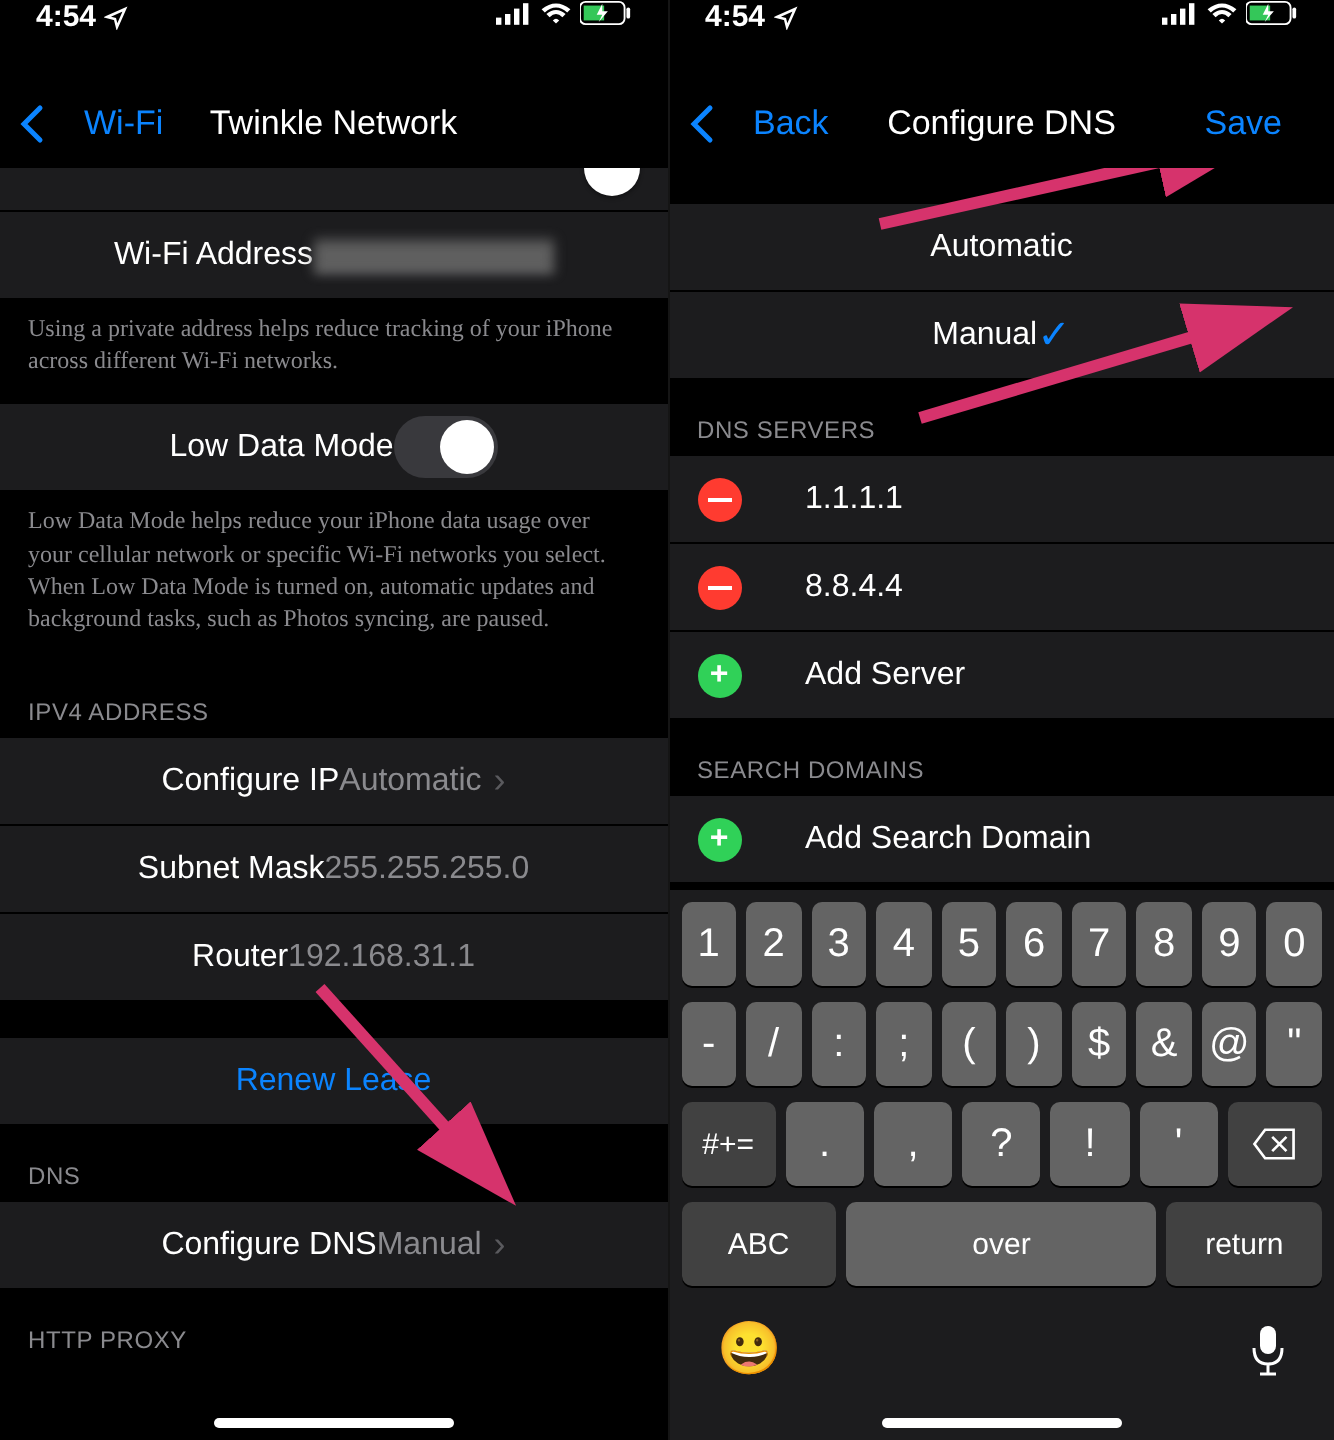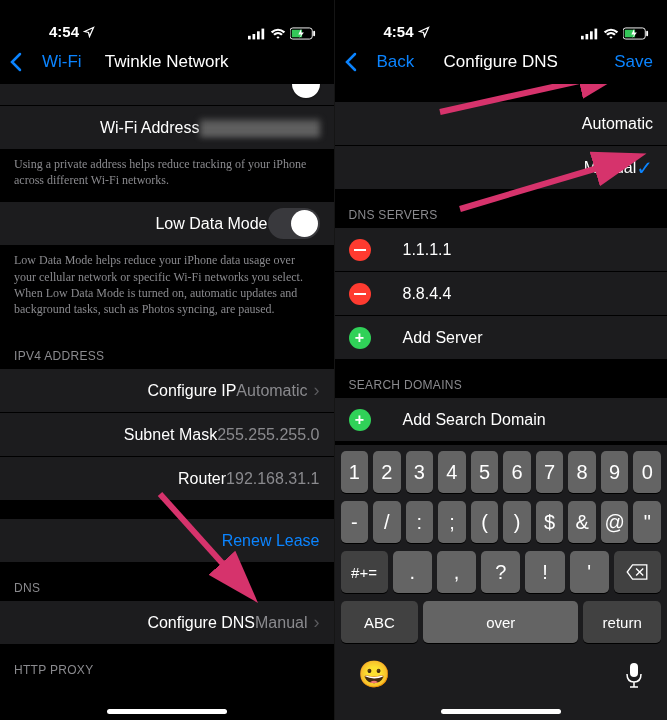--- a/index.html
+++ b/index.html
@@ -1,32 +1,32 @@
 <!DOCTYPE html>
 <html><head>
 <meta charset="utf-8">
 <style>
 * { margin: 0; padding: 0; box-sizing: border-box; font-family: -apple-system, 'Helvetica Neue', sans-serif; }
 body { background: #fff; width: 667px; height: 720px; display: flex; }
 .phone { width: 333.5px; height: 720px; background: #000; display: flex; flex-direction: column; overflow: hidden; position: relative; }
 .phone + .phone { border-left: 1px solid #151515; }
 
 
-.status { height: 40px; display: flex; align-items: flex-end; justify-content: space-between; padding: 16px 18px 0 18px; color: #fff; font-size: 15px; font-weight: 600; margin-left: 31px; }
+.status { height: 40px; display: flex; align-items: flex-start; justify-content: space-between; padding: 0 18px 0 18px; color: #fff; font-size: 15px; font-weight: 600; }
 .status .right { display: flex; align-items: center; gap: 4px; }
 .status .time-wrap { display: flex; align-items: center; gap: 4px; }
 
 
 .nav { height: 44px; display: flex; align-items: center; justify-content: center; position: relative; }
 .nav .back { position: absolute; left: 10px; display: flex; align-items: flex-end; color: #0b84ff; font-size: 17px; gap: 20px; }
 .nav .title { color: #fff; font-size: 17px; font-weight: 400; }
-.nav .save { position: absolute; right: 14px; color: #0b84ff; font-size: 17px; }
-
-
-.row { background: #1c1c1e; min-height: 44px; display: flex; align-items: center; justify-content: flex-end; padding: 0 14px; color: #fff; font-size: 16px; border-bottom: 1px solid #000; }
+.nav .save { position: absolute; right: 26px; color: #0b84ff; font-size: 17px; }
+
+
+.row { background: #1c1c1e; min-height: 44px; display: flex; align-items: center; justify-content: center; padding: 0 14px; color: #fff; font-size: 16px; border-bottom: 1px solid #000; }
 .row .value { color: #8a8a8e; font-size: 16px; display: flex; align-items: center; gap: 6px; }
 .row.action { color: #0b84ff; }
 .toggle-peek { background: #1c1c1e; height: 22px; display: flex; align-items: flex-start; justify-content: flex-end; padding: 0 14px; border-bottom: 1px solid #000; }
 .toggle-peek .knob { width: 28px; height: 28px; margin-top: -14px; border-radius: 14px; background: #fff; box-shadow: 0 1px 2px rgba(0,0,0,.4); }
 .footer-text { color: #8a8a8e; font-size: 12px; line-height: 1.35; padding: 6px 14px 14px; font-family: Liberation Serif, serif; }
 .header-text { color: #8a8a8e; font-size: 12px; padding: 18px 14px 6px; text-transform: uppercase; letter-spacing: .3px; }
 
 .toggle { width: 52px; height: 31px; border-radius: 16px; background: #39393d; position: relative; }
 .toggle .knob { position: absolute; right: 2px; top: 2px; width: 27px; height: 27px; background: #fff; border-radius: 50%; }
 

